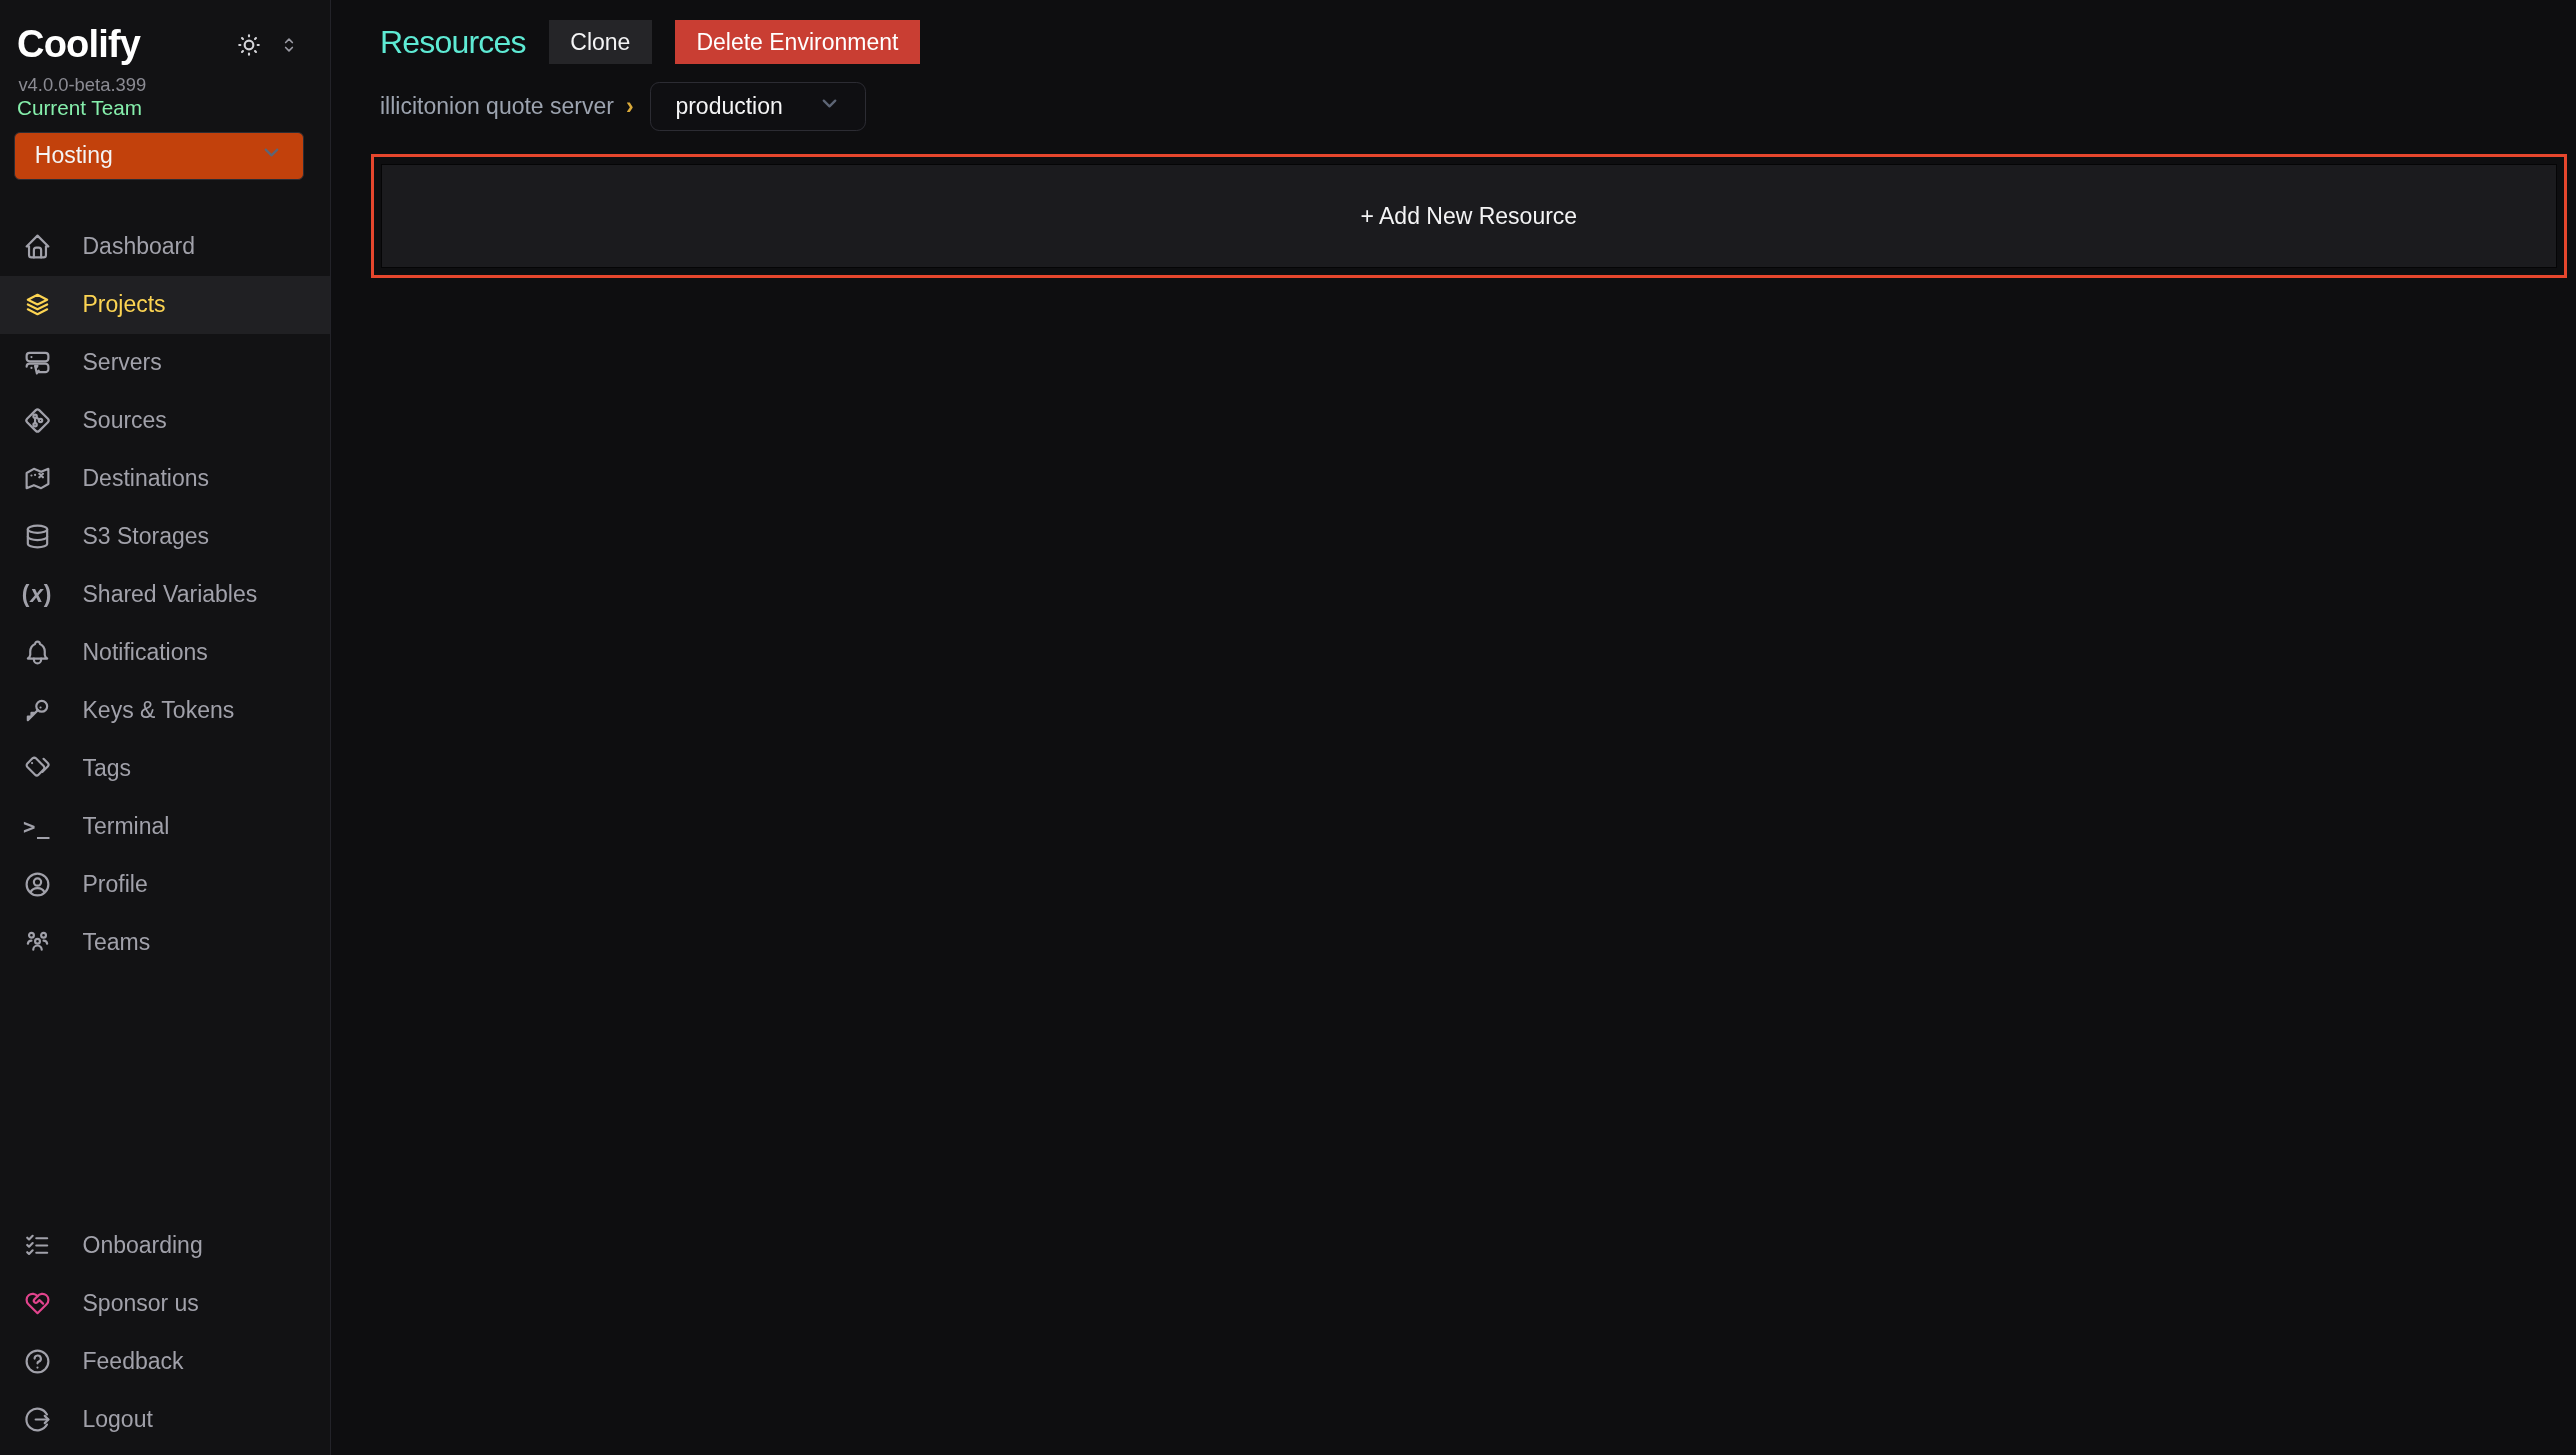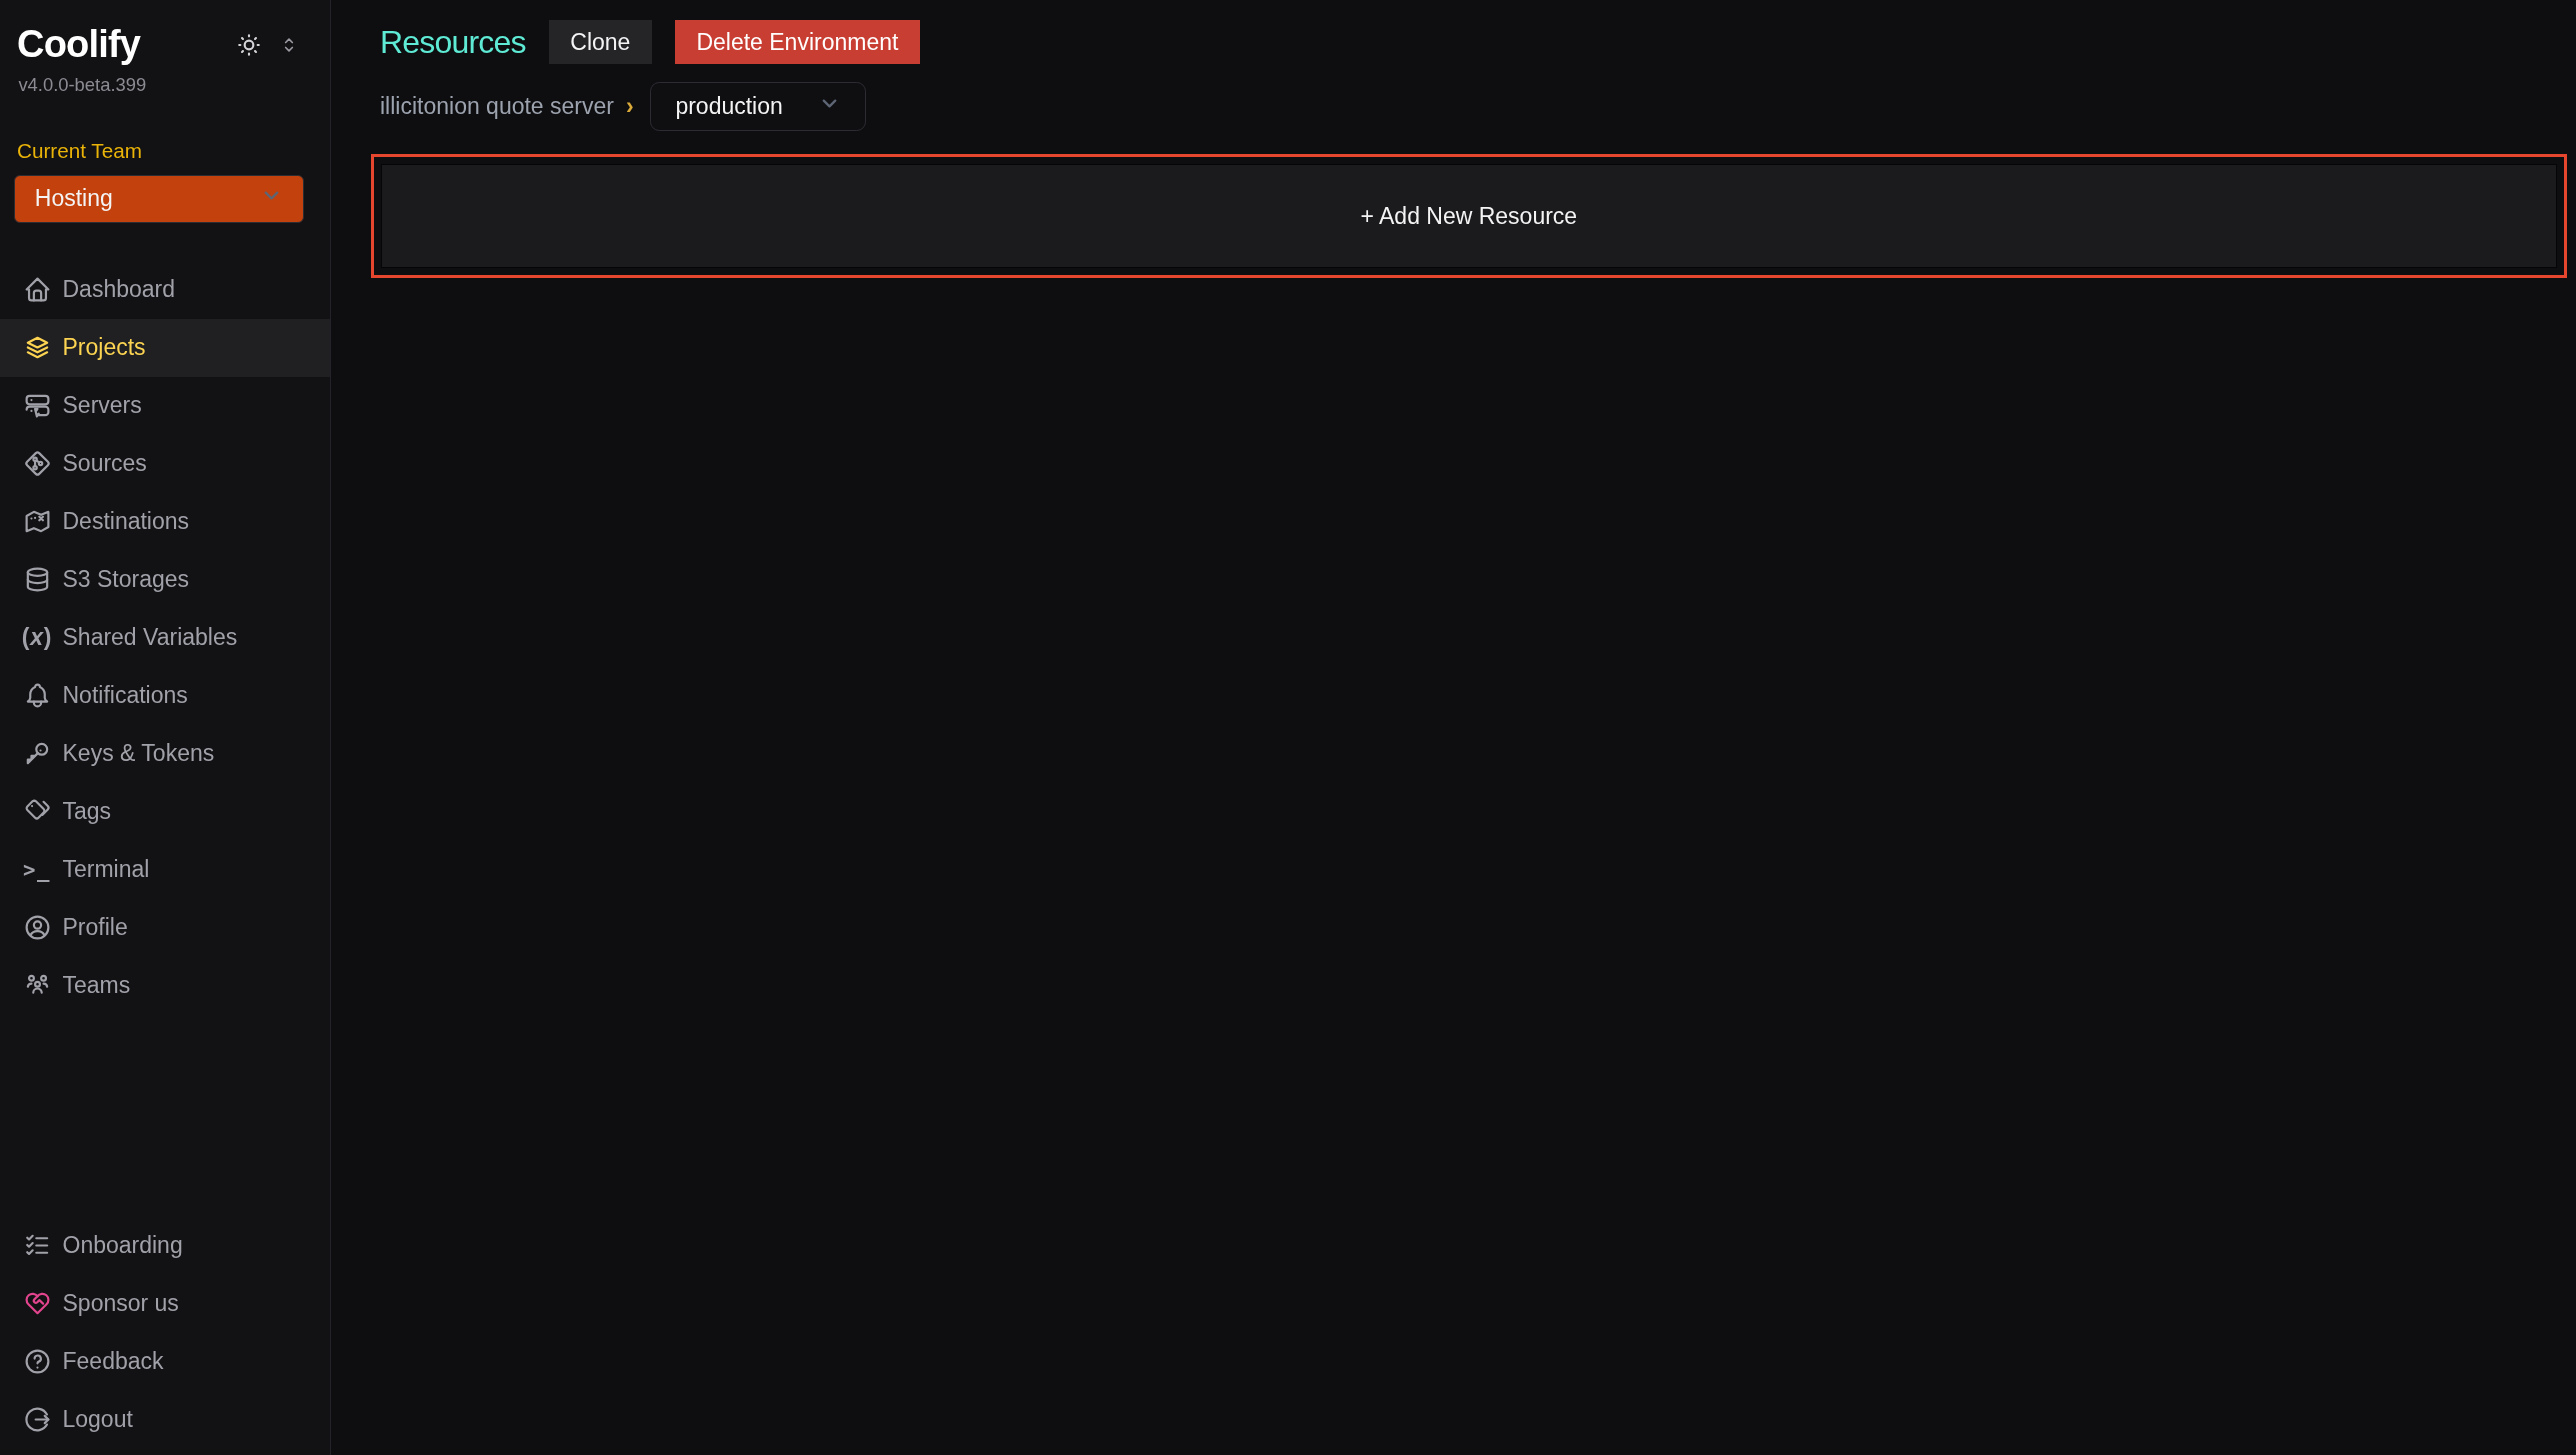--- a/index.html
+++ b/index.html
@@ -20,37 +20,37 @@
   }
   .logo-row {
     display:flex; justify-content:space-between; align-items:center;
     padding:23px 31px 0 17px;
   }
   .logo { font-size:38px; font-weight:700; color:#ffffff; letter-spacing:-0.8px; }
   .logo-icons { display:flex; align-items:center; gap:17px; color:#d4d4d8; }
   .logo-icons svg { display:block; }
   .version { padding:7.7px 0 0 18.4px; font-size:18.4px; color:#8b8b93; }
 
-  .team-label { margin-top:43px; padding:0 0 0 17px; font-size:20.7px; color:#eab308; }
+  .team-label { padding:0 0 0 17px; font-size:20.7px; color:#86efac; }
   .team-select {
     margin:12.3px 26px 0 13.8px;
     height:48px;
     border:1.5px solid #2c2c33; border-radius:6px;
     background:#c2410c;
     display:flex; align-items:center; justify-content:space-between;
     padding:0 20px;
     font-size:23px; color:#f4f4f5;
     cursor:pointer;
   }
   .team-select .chev { color:#5d6575; }
 
   .nav { margin-top:38px; display:flex; flex-direction:column; }
   .nav-item {
     height:58px;
-    display:flex; align-items:center; gap:10px;
+    display:flex; align-items:center; gap:30px;
     padding:0 0 0 21.5px;
     font-size:23px; color:#a1a1aa;
     cursor:pointer; white-space:nowrap;
   }
   .nav-item .ico { width:31px; height:31px; display:flex; align-items:center; justify-content:center; flex:none; }
   .nav-item.active { background:#202023; color:#fcd452; }
   .nav-item.active .ico { color:#fcd452; }
 
   .sidebar-spacer { flex:1; }
   .nav.footer { margin:0 0 7.7px 0; }

